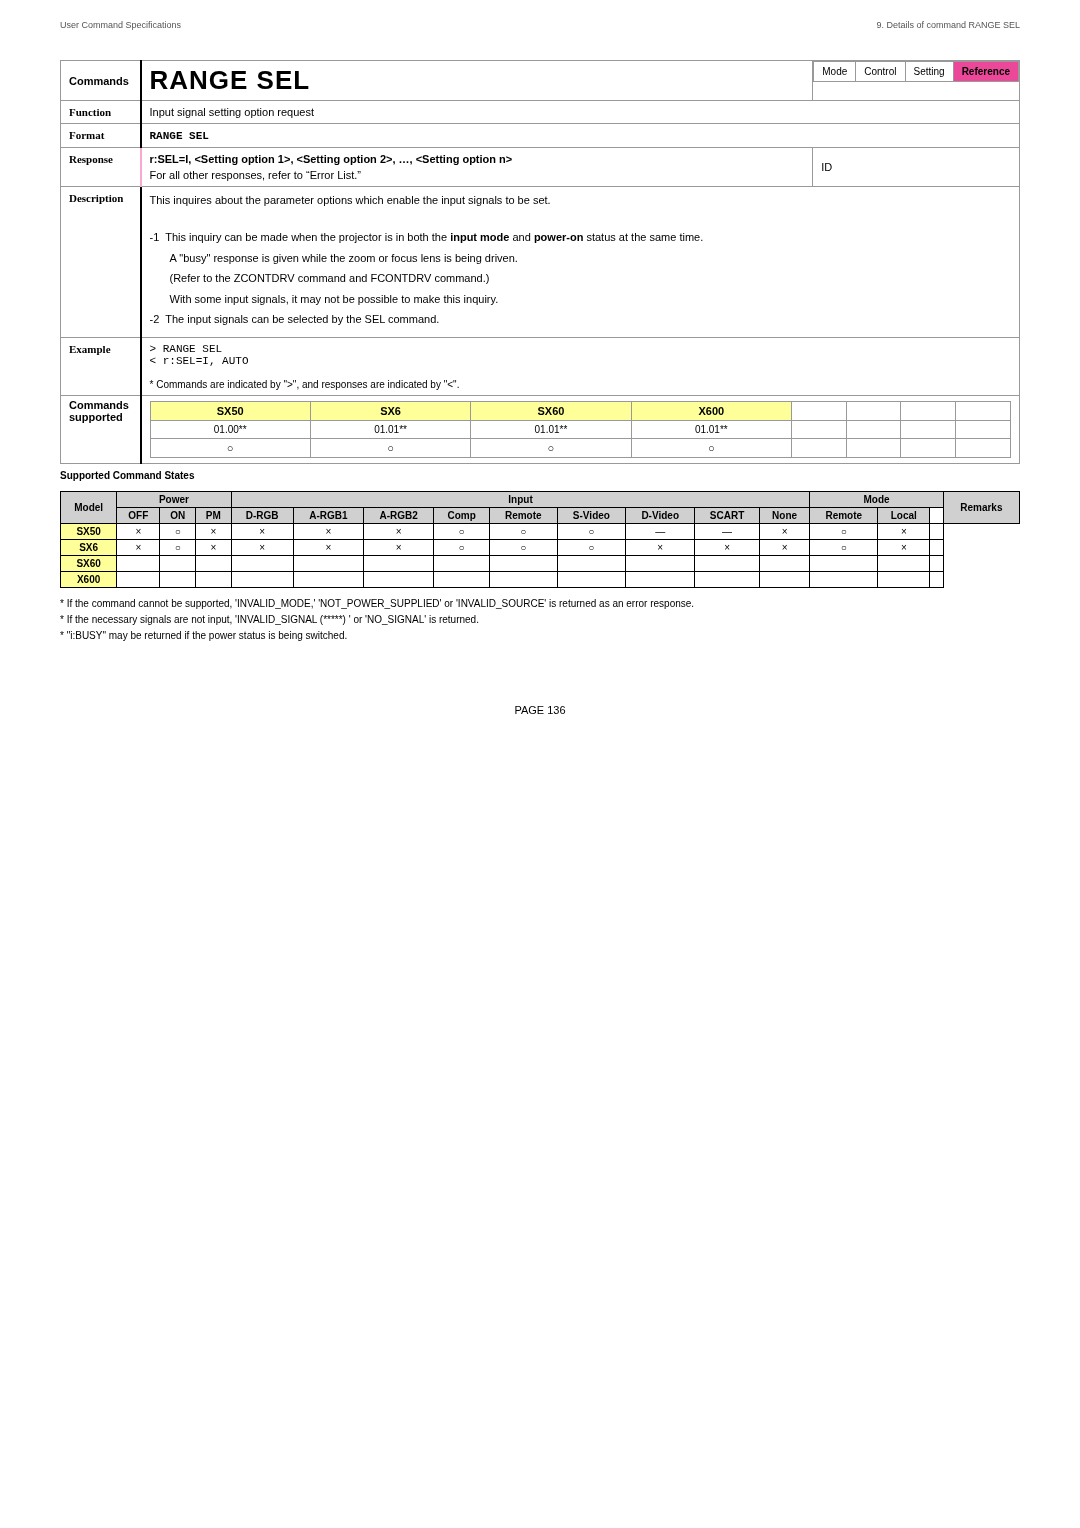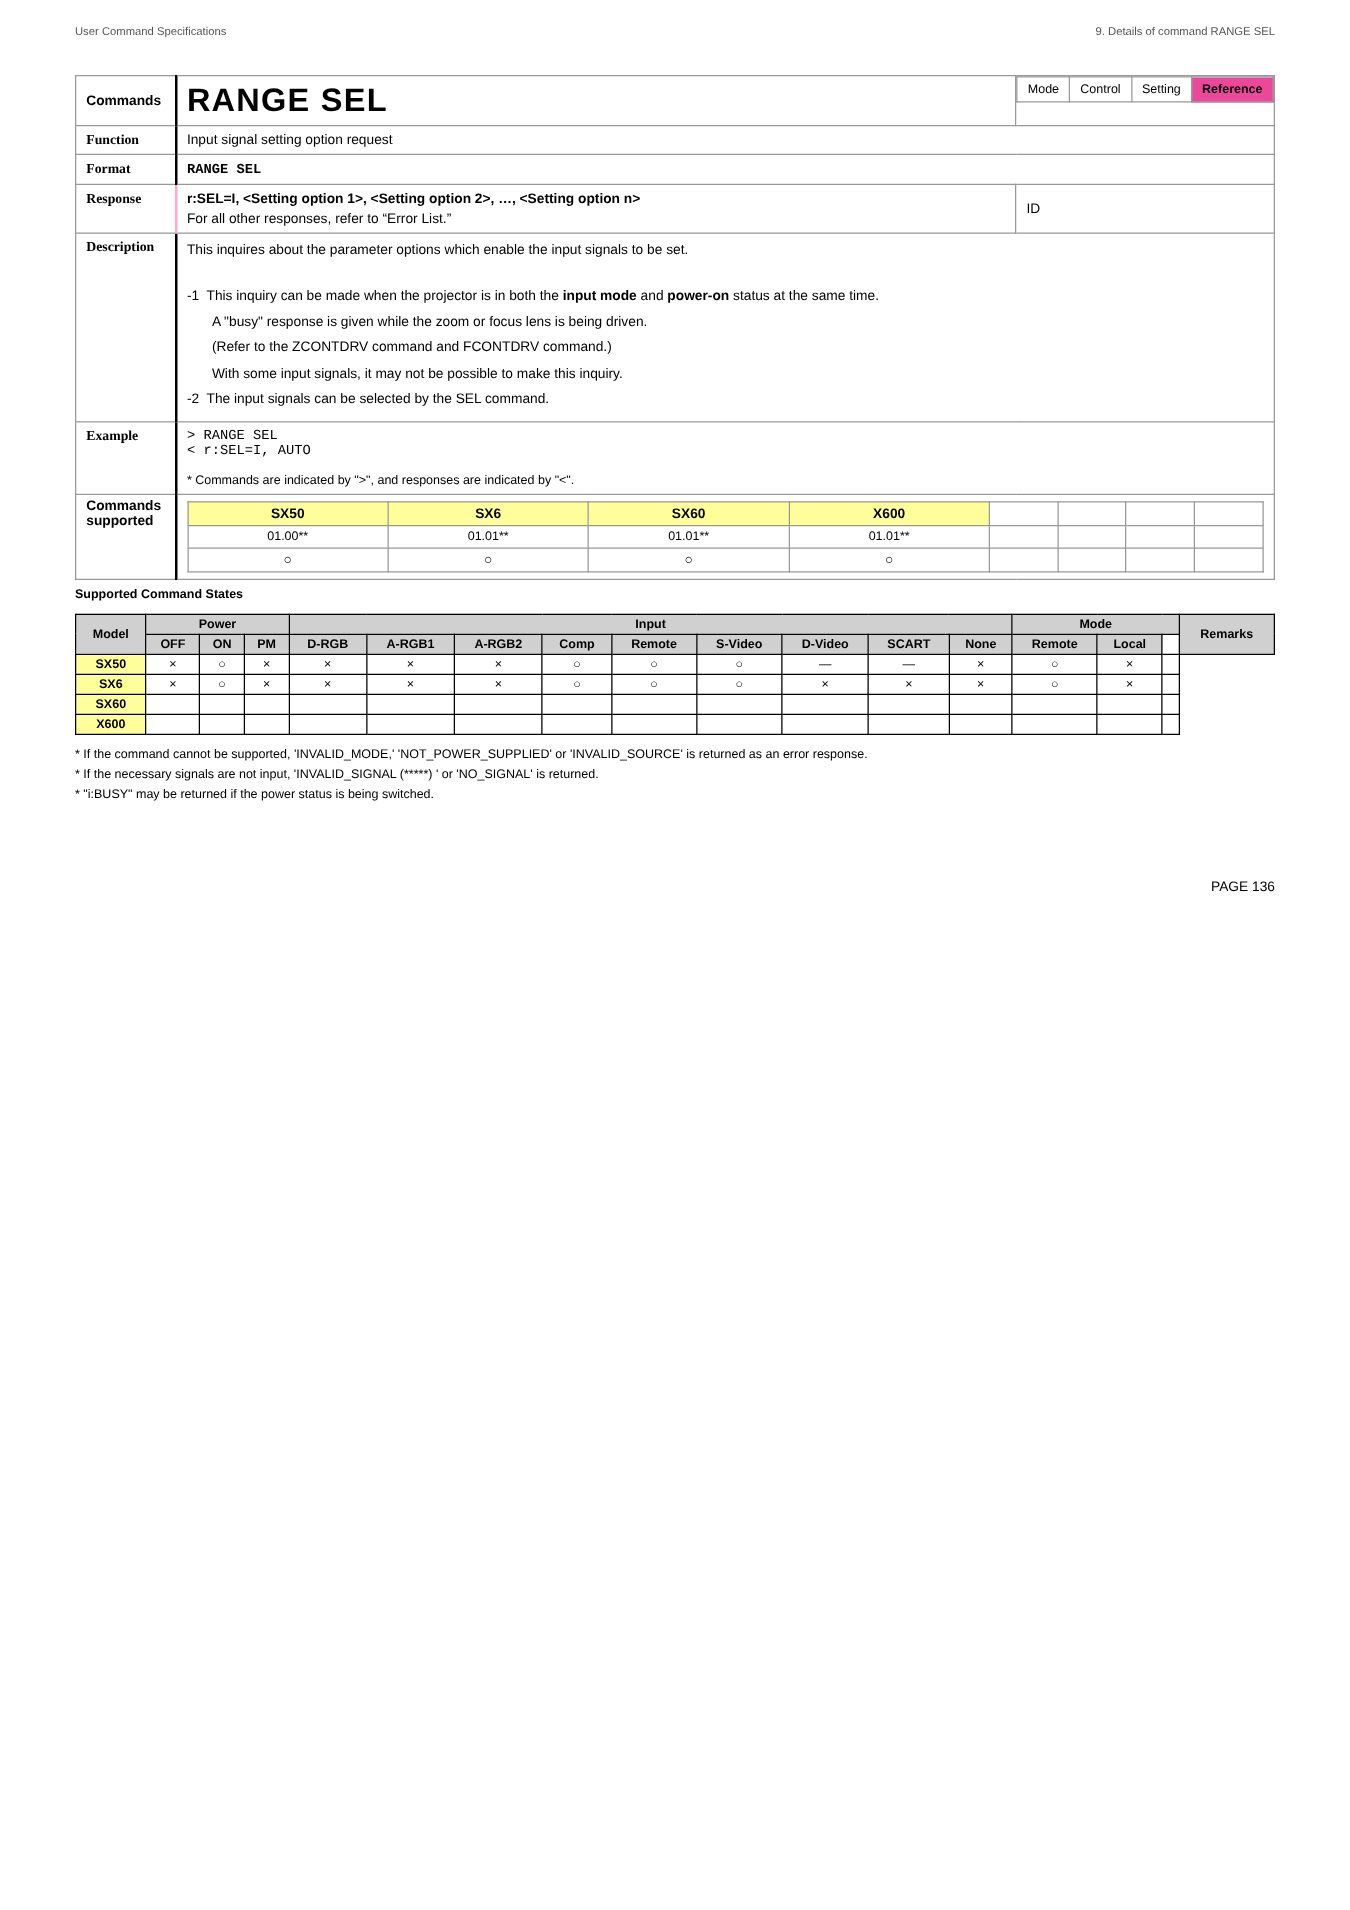--- a/index.html
+++ b/index.html
@@ -139,21 +139,21 @@
       margin-bottom: 3px;
     }
 
     .footnotes {
       font-size: 10px;
       margin-top: 8px;
       line-height: 1.6;
     }
 
     .page-footer {
-      text-align: right;
+      text-align: center;
       margin-top: 60px;
       font-size: 11px;
     }
 
     .tab-box {
       border: 1px solid #999;
       padding: 2px 6px;
       font-size: 10px;
       text-align: center;
     }

